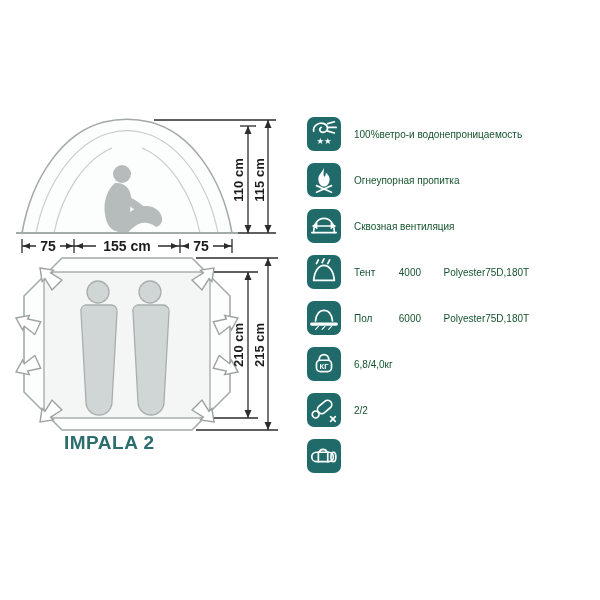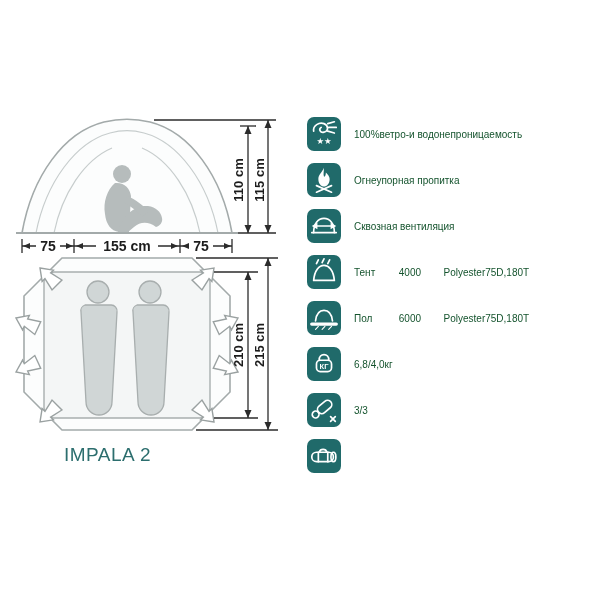--- a/index.html
+++ b/index.html
@@ -1,19 +1,19 @@
 <!DOCTYPE html>
 <html><head>
 <meta charset="utf-8">
 <style>
   html,body{margin:0;padding:0;background:#fff;}
   .stage{position:relative;width:600px;height:600px;background:#fff;
          font-family:"Liberation Sans",sans-serif;overflow:hidden;}
   .diagram-svg{position:absolute;left:0;top:100px;}
-  .brand{position:absolute;left:64px;top:444px;font-size:19px;font-weight:normal;
+  .brand{position:absolute;left:64px;top:432px;font-size:19px;font-weight:bold;
          letter-spacing:.5px;color:#2c6e6e;}
   .spec-col{position:absolute;left:307px;top:117px;display:flex;flex-direction:column;gap:12px;}
   .spec-row{display:flex;align-items:center;height:34px;}
   .spec-icon{width:34px;height:34px;border-radius:7px;background:#206a6a;display:flex;
              align-items:center;justify-content:center;margin-right:13px;flex:0 0 34px;}
   .spec-icon svg{width:32px;height:32px;display:block;}
   .spec-icon .g{stroke:#fff;stroke-width:1.8;fill:none;stroke-linecap:round;stroke-linejoin:round;}
   .spec-label{color:#14532d;font-size:10px;white-space:nowrap;}
   .spec-name{display:inline-block;width:42px;}
   .spec-value{display:inline-block;width:42px;}
@@ -222,21 +222,21 @@
           <g class="g" transform="rotate(-40 15 16)">
             <circle cx="6" cy="16" r="3.6"></circle>
             <rect x="10" y="11.5" width="17" height="9" rx="4.5"></rect>
           </g>
           <g class="g" stroke-width="1.5">
               <path d="M24 24 L29 29"></path>
               <path d="M29 24 L24 29"></path>
             </g>
         </svg>
       </div>
-      <div class="spec-label">3/3</div>
+      <div class="spec-label">2/2</div>
     </div>
 
     <div class="spec-row">
       <div class="spec-icon">
         <svg viewBox="0 0 34 34">
           <g class="g">
             <rect x="4" y="13" width="23" height="10" rx="5"></rect>
             <ellipse cx="27" cy="18" rx="2.6" ry="5"></ellipse>
             <path d="M12 13 C13 9 19 9 20 13"></path>
             <path d="M11 13 L11 23"></path>

